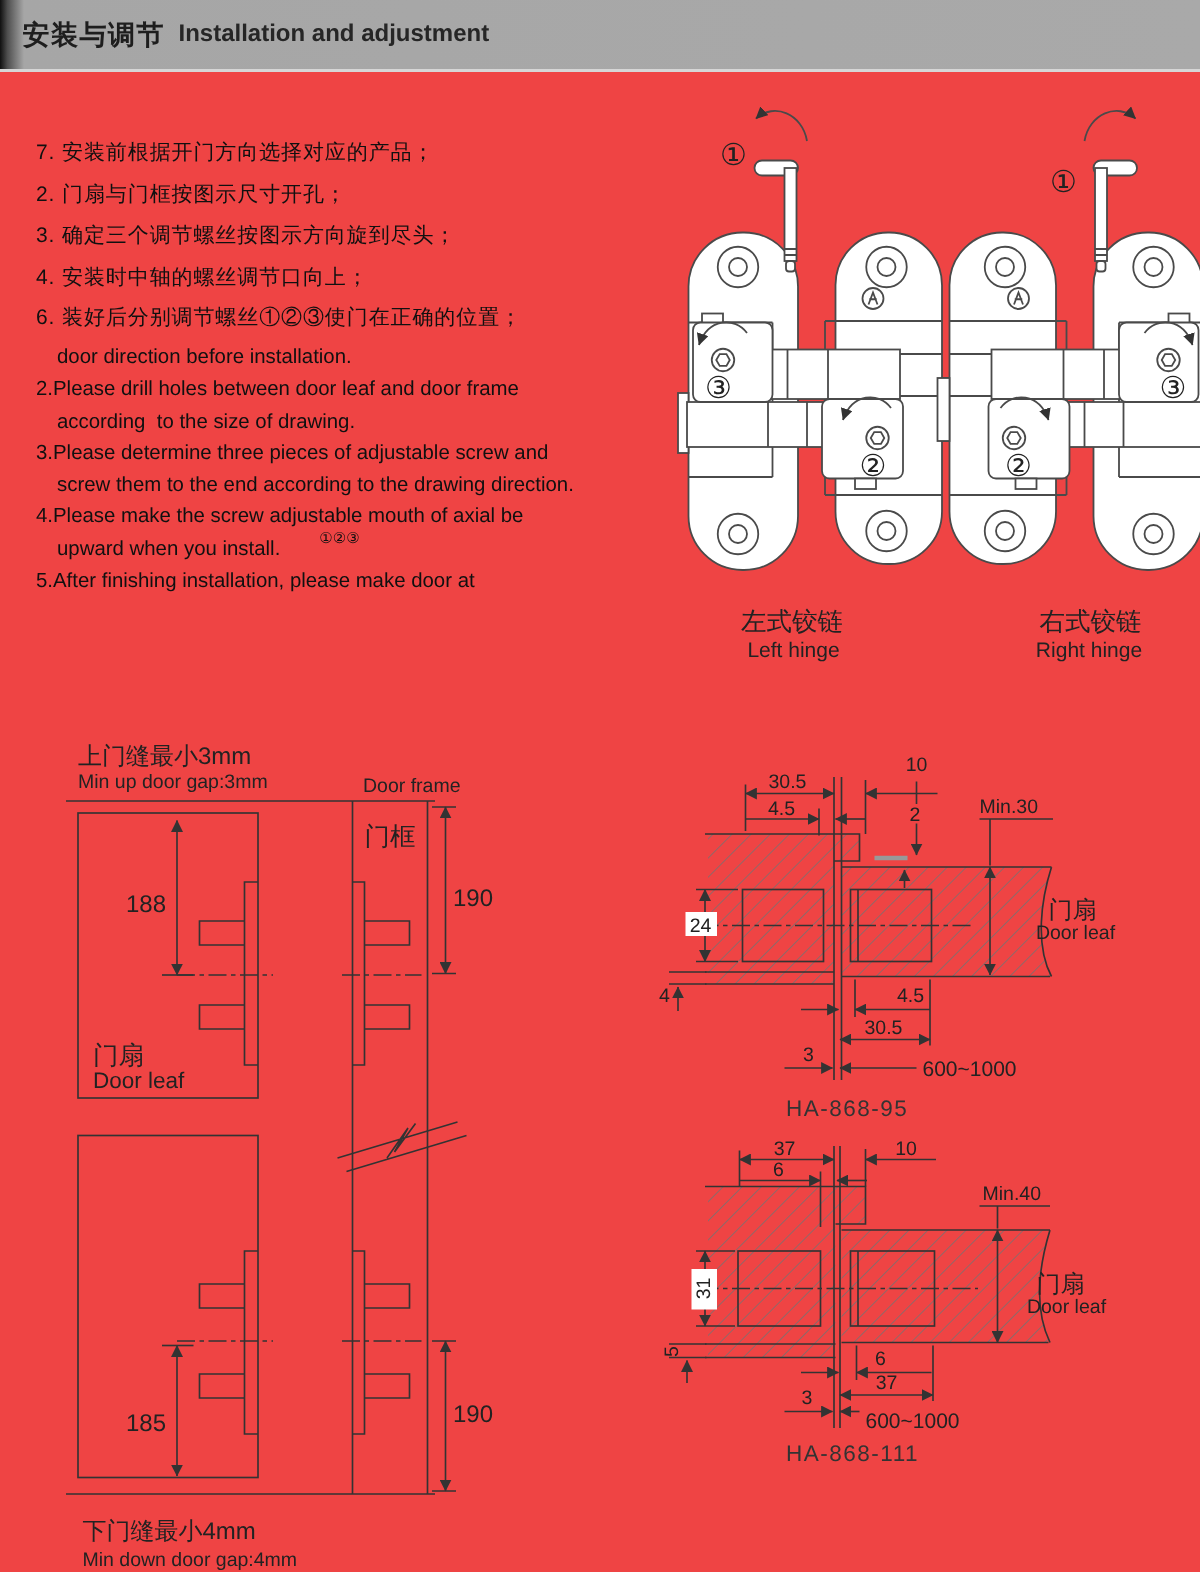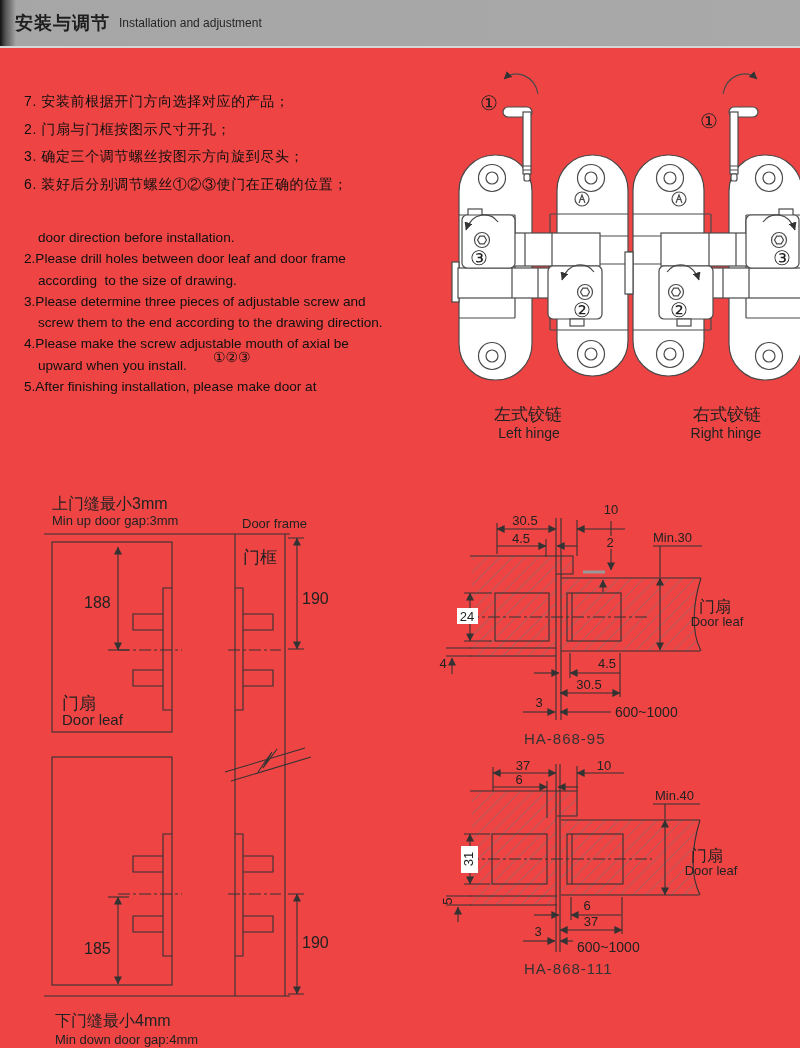--- a/index.html
+++ b/index.html
@@ -2,27 +2,27 @@
 <html><head>
 <meta charset="utf-8">
 <style>
   html,body{margin:0;padding:0;background:#fff}
   .page{position:relative;width:800px;height:1048px;background:#ef4444;
         font-family:"Liberation Sans",sans-serif;overflow:hidden}
   .header{position:absolute;left:0;top:0;width:800px;height:48px;box-sizing:border-box;
           background:linear-gradient(90deg,#101010 0px,#4f4f4f 5px,#a6a6a6 16px,#a9a9a9 100%);
           display:flex;align-items:center;padding-left:15px;border-bottom:2px solid #d6d6d6}
   .title-cn{font-size:18px;font-weight:700;color:#1e1e1e;letter-spacing:1px}
-  .title-en{font-size:12px;font-weight:400;color:#262626;margin-left:9px}
+  .title-en{font-size:16px;font-weight:700;color:#262626;margin-left:9px}
   .cn-list{position:absolute;left:24px;top:88px;font-size:14px;color:#101010;letter-spacing:.6px}
   .cn-list div{height:27.5px;line-height:27.5px}
   .en-list{position:absolute;left:24px;top:227px;font-size:13.6px;color:#101010}
   .en-list div{height:21.3px;line-height:21.3px;white-space:pre}
   .en-list .l2{padding-left:14px}
-  .sup{display:inline-block;transform:translateY(-8px);margin-left:26px;font-size:14px}
+  .sup{display:inline-block;transform:translateY(-8px);margin-left:26px;font-size:10px}
   .tail{display:inline-block;margin-left:14px}
   svg{position:absolute;left:0;top:0}
   .ln{stroke:#333;stroke-width:1.1;fill:none}
   .hg{stroke:#4a4a4a;stroke-width:1.2;fill:none}
   .hgf{stroke:#4a4a4a;stroke-width:1.2;fill:#fff}
   .cl{stroke:#333;stroke-width:1;fill:none;stroke-dasharray:12 3 3 3}
   .thick{stroke:#999;stroke-width:3;fill:none}
   text{font-family:"Liberation Sans",sans-serif;fill:#222}
   .mid{text-anchor:middle}
   .t13{font-size:13px}.t14{font-size:14px}.t15{font-size:15px}
@@ -36,20 +36,21 @@
 
   <div class="header">
     <span class="title-cn">安装与调节</span>
     <span class="title-en">Installation and adjustment</span>
   </div>
 
   <div class="cn-list">
     <div>7. 安装前根据开门方向选择对应的产品；</div>
     <div>2. 门扇与门框按图示尺寸开孔；</div>
     <div>3. 确定三个调节螺丝按图示方向旋到尽头；</div>
+    <div>4. 安装时中轴的螺丝调节口向上；</div>
     <div>6. 装好后分别调节螺丝①②③使门在正确的位置；</div>
   </div>
 
   <div class="en-list">
     <div class="l2">door direction before installation.</div>
     <div class="l1">2.Please drill holes between door leaf and door frame</div>
     <div class="l2">according  to the size of drawing.</div>
     <div class="l1">3.Please determine three pieces of adjustable screw and</div>
     <div class="l2">screw them to the end according to the drawing direction.</div>
     <div class="l1">4.Please make the screw adjustable mouth of axial be</div>

